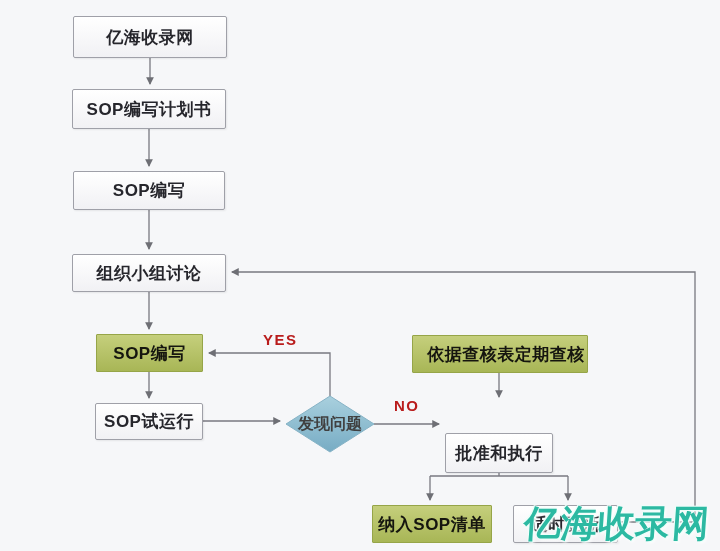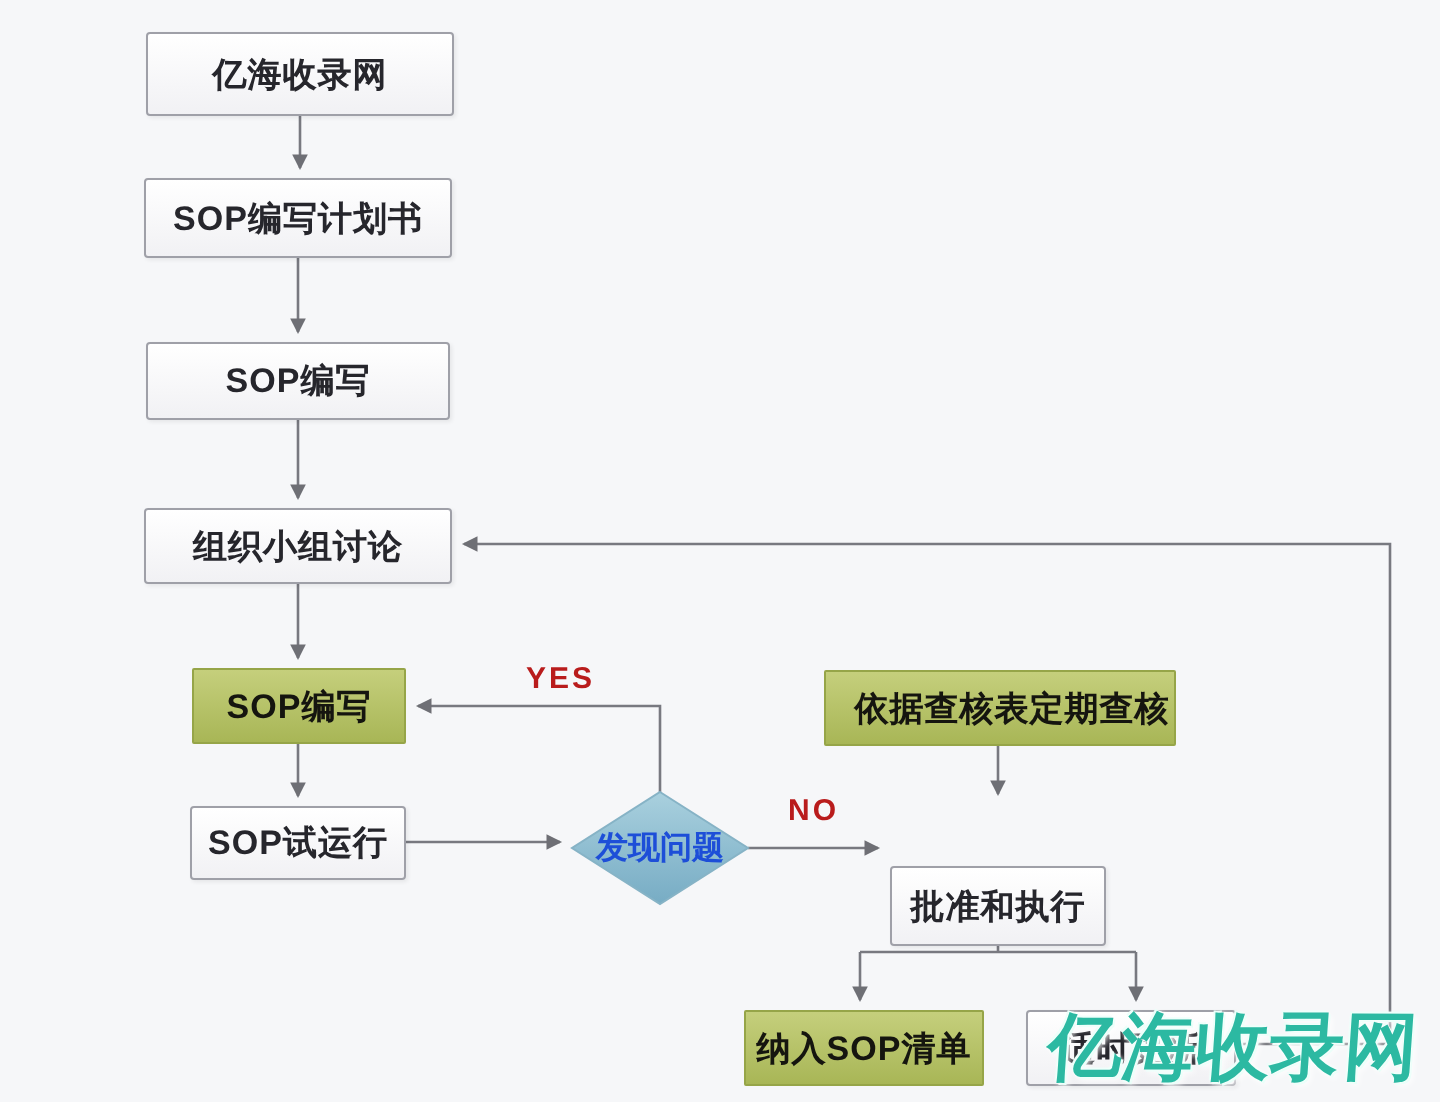--- a/index.html
+++ b/index.html
@@ -18,21 +18,21 @@
     background:linear-gradient(#ffffff,#f1f1f4);
     border:1px solid #9fa0a8;border-radius:2px;
     box-shadow:1px 1px 2px rgba(0,0,0,.07);
   }
   .node.highlight{
     background:linear-gradient(#c5cf7c,#a8b656);
     border:1px solid #96a548;border-radius:1px;
     color:#15150f;
   }
   .node.decision-label{
-    background:transparent;border:none;color:#1d4ed8;font-size:16px;letter-spacing:0;
+    background:transparent;border:none;color:#404040;font-size:16px;letter-spacing:0;
   }
   .edge-label{
     position:absolute;font-weight:bold;font-size:15px;color:#b91c1c;letter-spacing:1.5px;
   }
   .watermark{
     position:absolute;left:524px;top:504px;width:196px;
     font-weight:bold;font-size:37px;line-height:40px;white-space:nowrap;
     color:#2cb9a2;transform:skewX(-4deg);letter-spacing:0px;
     text-shadow:0 0 2px #ffffff,1px 1px 0 #e8fff9,-1px -1px 0 #e8fff9,2px 2px 3px rgba(255,255,255,.8);
   }

